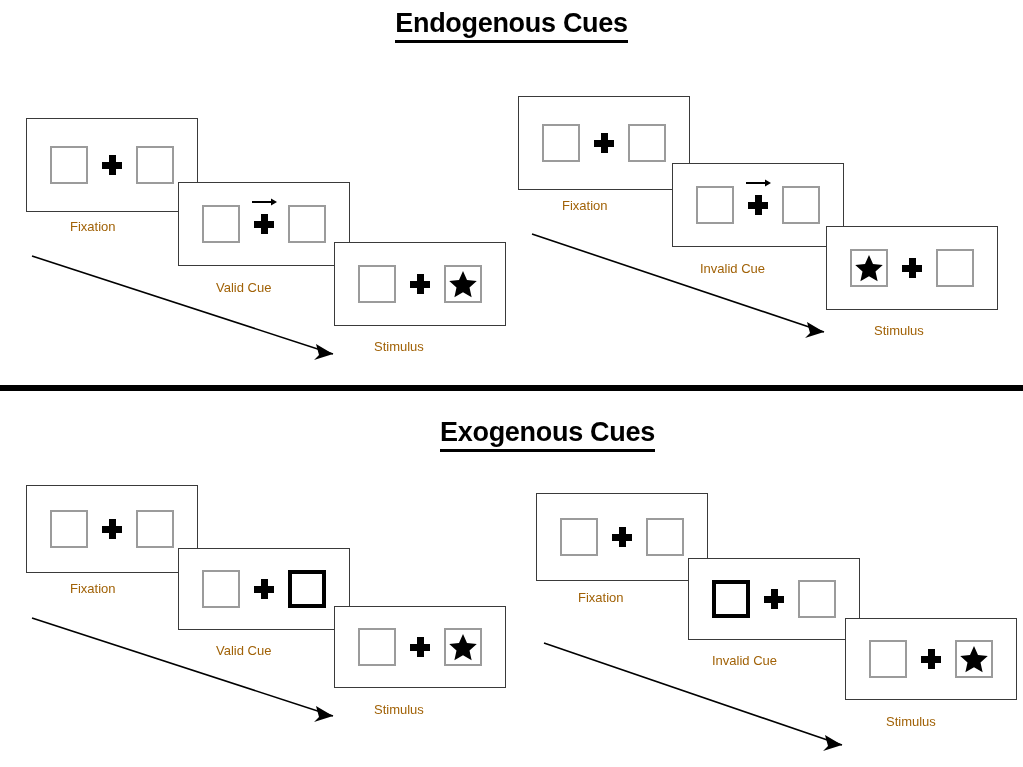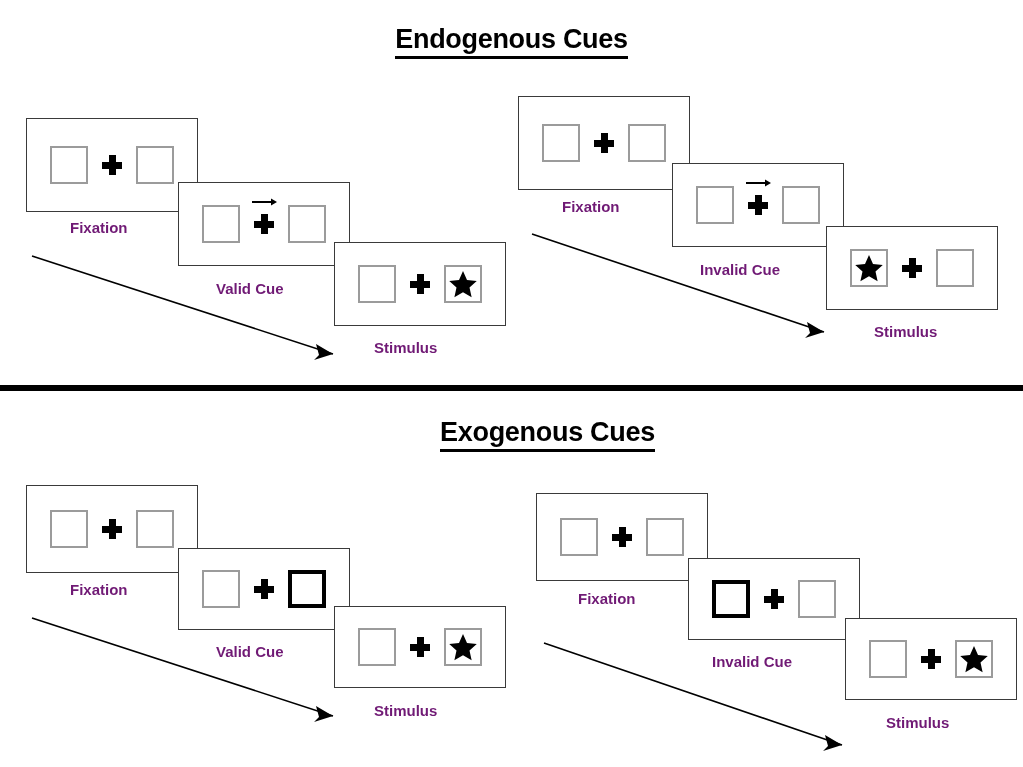--- a/index.html
+++ b/index.html
@@ -108,38 +108,38 @@
     top: -17px;
     left: 50%;
     transform: translateX(-50%);
     width: 26px;
     height: 10px;
   }
 
   
   .caption {
     position: absolute;
-    font-size: 15px;
-    font-weight: bold;
-    color: #701a75;
+    font-size: 13px;
+    font-weight: normal;
+    color: #a16207;
     white-space: nowrap;
   }
 
   
   .time-arrow {
     position: absolute;
     pointer-events: none;
   }
 </style>
 </head>
 <body>
 
 <div id="stage">
 
-  <div class="section-title" style="top:24px;">
+  <div class="section-title" style="top:8px;">
     <span>Endogenous Cues</span>
   </div>
 
   <div class="panel" style="left:26px; top:118px; width:172px; height:94px; z-index:1;">
     <div class="panel-inner">
       <div class="tbox">
         <svg class="star hidden" viewBox="0 0 24 24">
             <polygon fill="#000" points="12,1.5 15.2,8.7 23,9.5 17.2,14.8 18.9,22.5 12,18.5 5.1,22.5 6.8,14.8 1,9.5 8.8,8.7"></polygon>
           </svg>
       </div>

